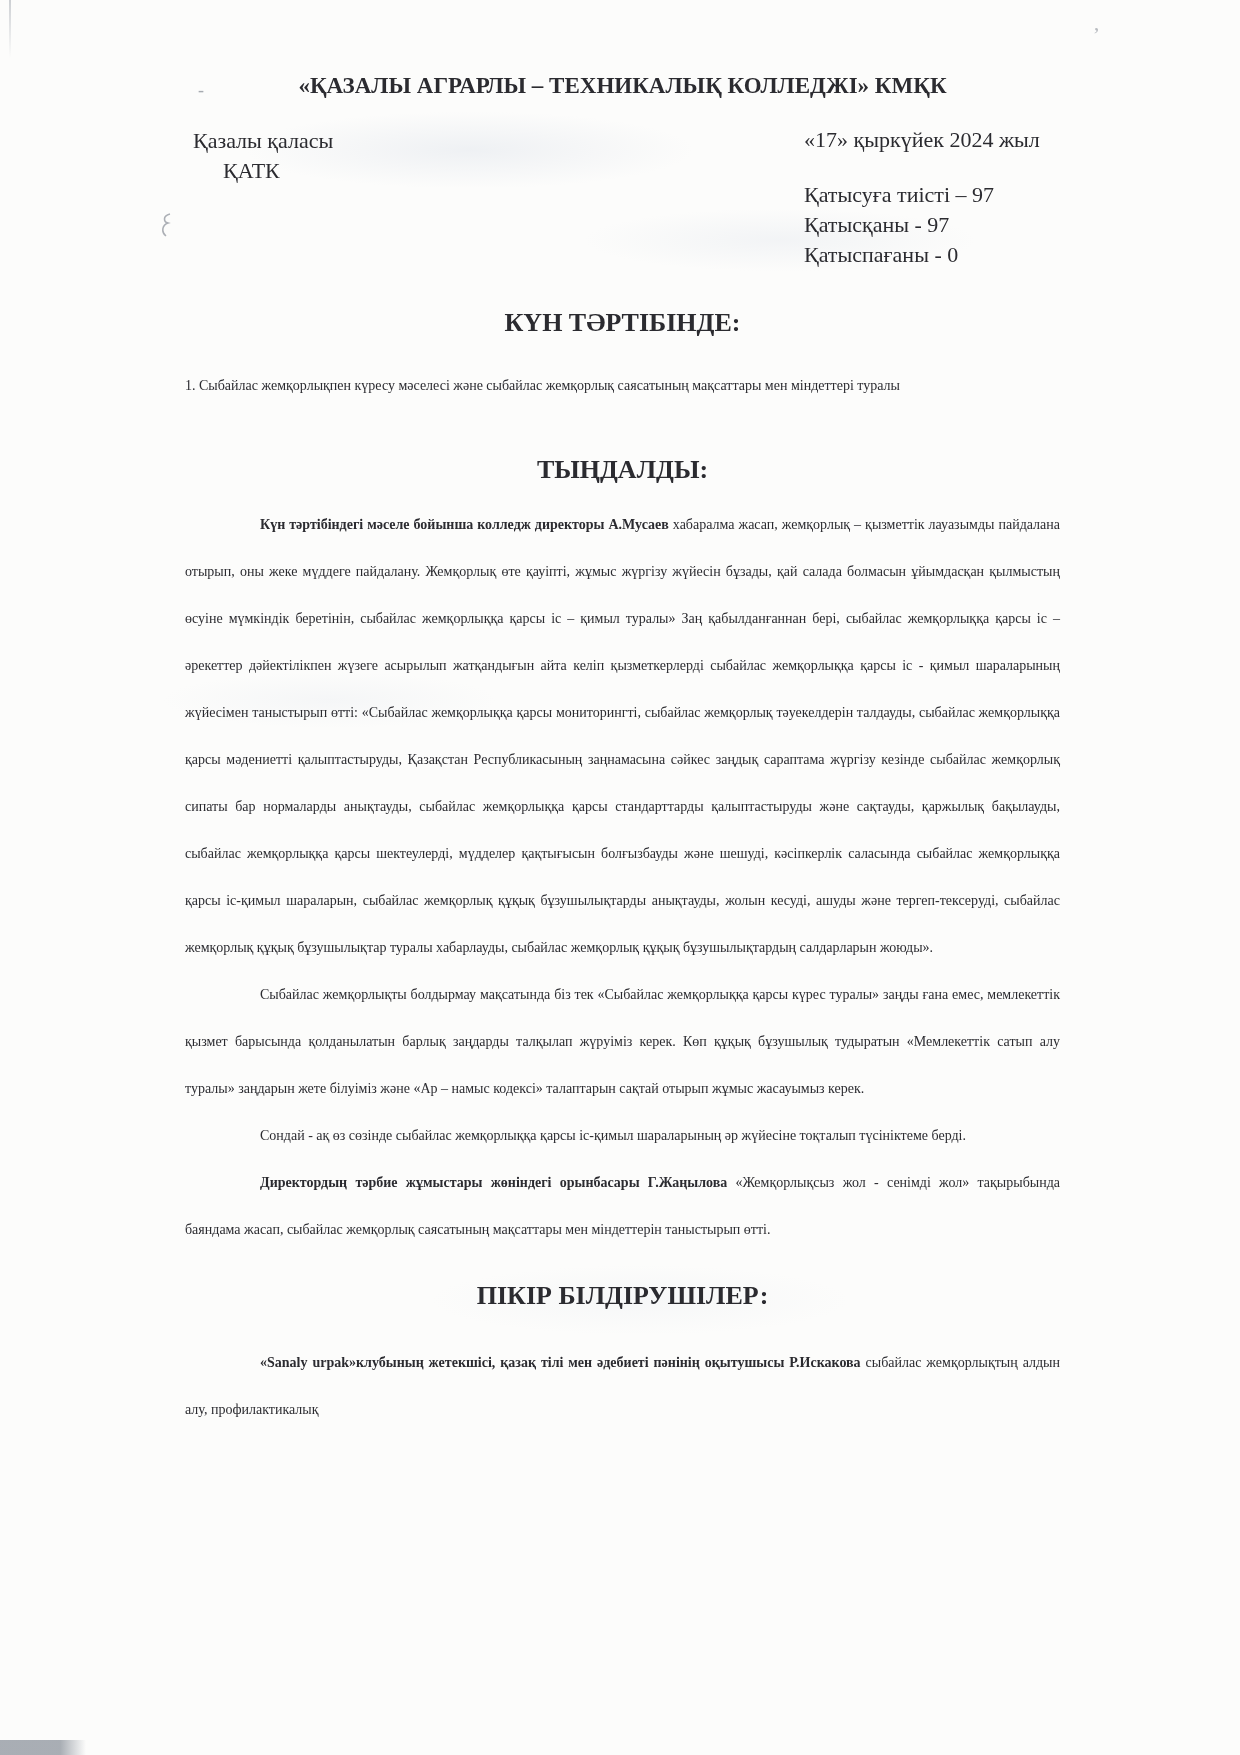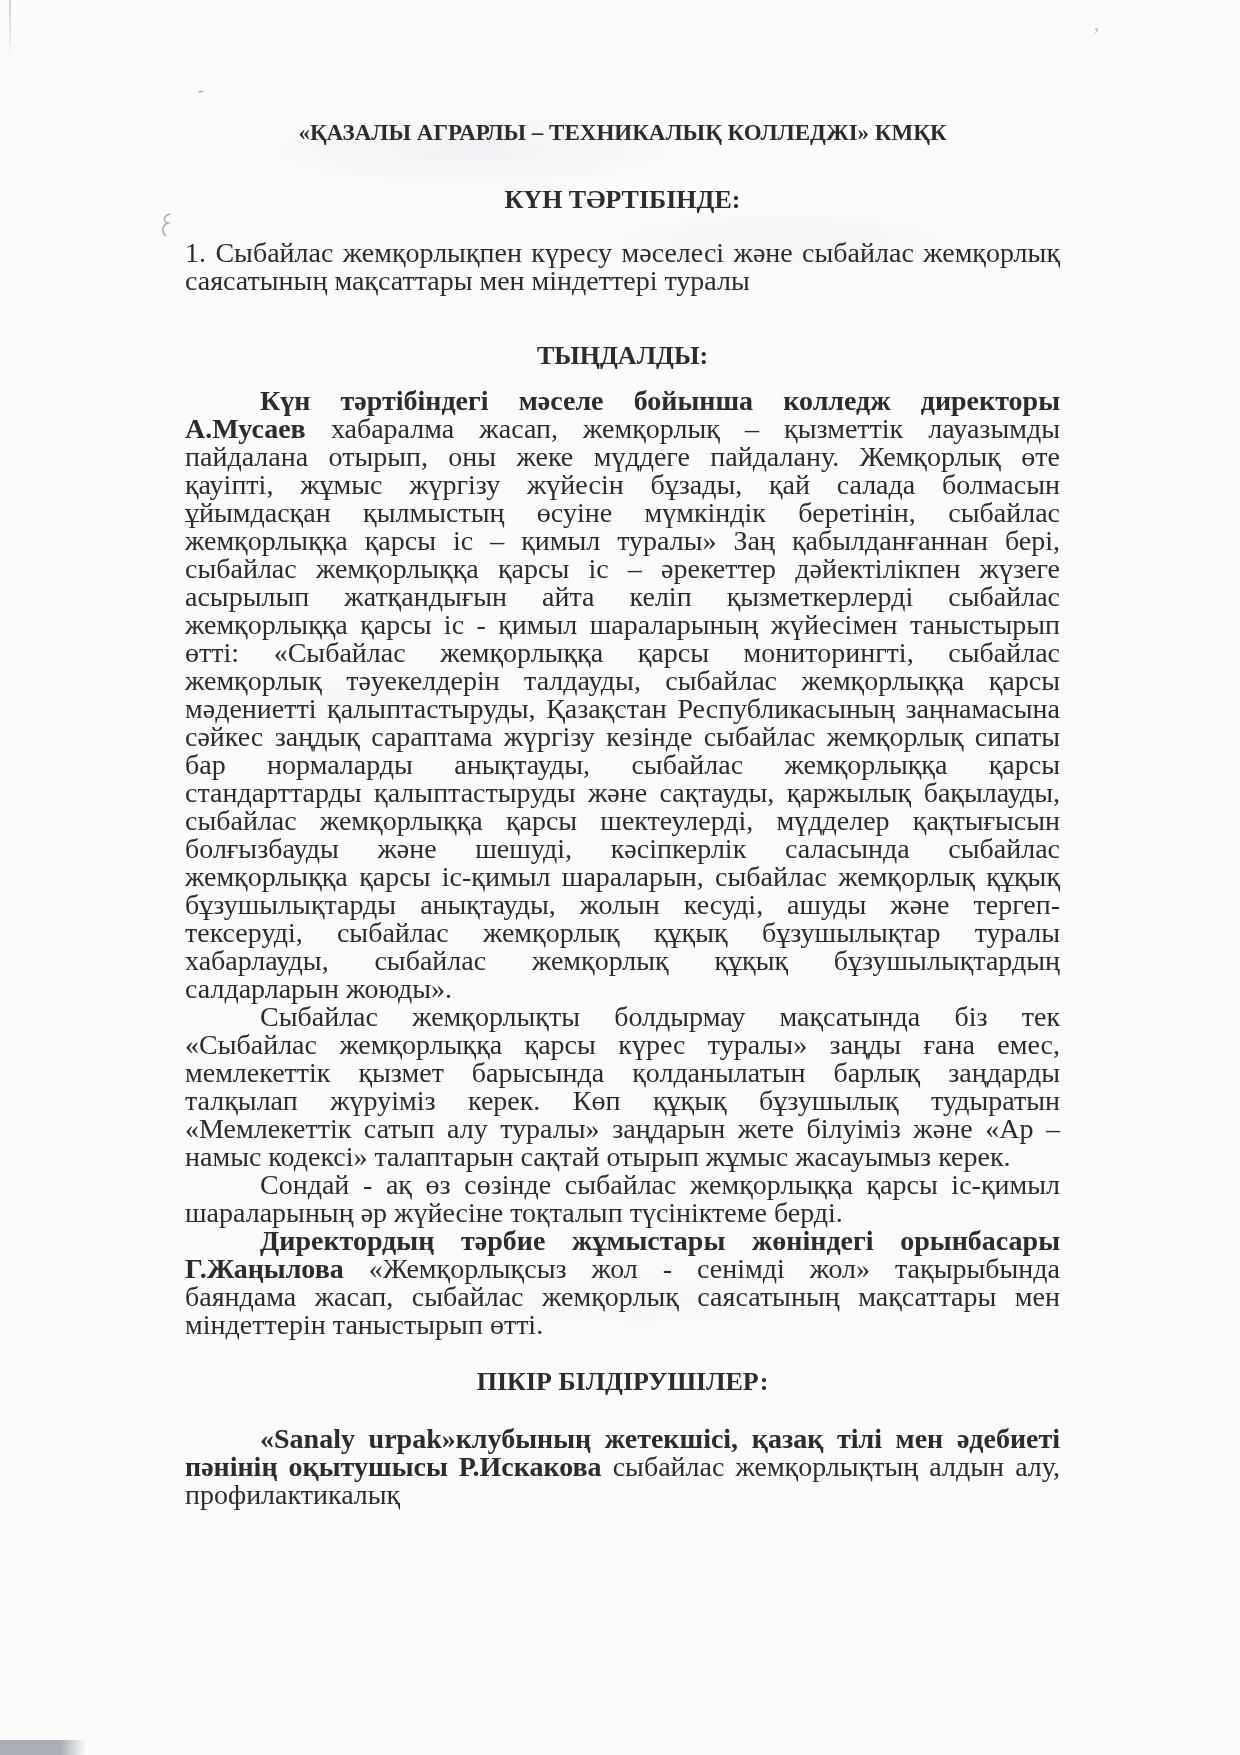--- a/index.html
+++ b/index.html
@@ -13,36 +13,36 @@
       radial-gradient(ellipse 280px 45px at 780px 240px, rgba(203,211,224,.20), transparent 70%),
       radial-gradient(ellipse 240px 40px at 330px 700px, rgba(203,211,224,.14), transparent 70%),
       radial-gradient(ellipse 300px 50px at 640px 1300px, rgba(203,211,224,.12), transparent 70%),
       #fcfcfb;
     font-family:"Liberation Serif","DejaVu Serif",serif;
     color:#2b2b30;
     overflow:hidden;
   }
   .content { position:absolute; left:185px; top:0; width:875px; }
 
-  .title-block { margin-top:119px; text-align:center; font-weight:bold; font-size:23px; line-height:28px; }
+  .title-block { margin-top:72px; text-align:center; font-weight:bold; font-size:23px; line-height:28px; }
   .subtitle { margin-top:26px; text-align:center; font-weight:bold; font-size:23px; }
 
   .meta-row { margin-top:26px; display:flex; justify-content:space-between; font-size:22px; }
   .meta-left { line-height:30px; }
   .meta-city { padding-left:8px; }
   .meta-org  { padding-left:38px; }
   .meta-right { width:256px; line-height:28px; }
   .attendance { margin-top:26px; line-height:30px; }
 
   .section-heading { text-align:center; font-weight:bold; font-size:26px; }
   .h-agenda  { margin-top:38px; }
   .h-heard   { margin-top:46px; }
   .h-opinions{ margin-top:28px; margin-bottom:28px; }
 
-  .body-text { font-size:28px; line-height:28px; text-align:justify; }
+  .body-text { font-size:14px; line-height:47px; text-align:justify; }
   .agenda-item { margin-top:24px; }
   .first-para { margin-top:16px; }
   .para { text-indent:75px; }
   .lead { font-weight:bold; }
 
   
   .artifact { position:absolute; color:#8a8f98; pointer-events:none; }
   .a-dash { left:198px; top:80px; font-size:18px; opacity:.75; }
   .a-squiggle { left:158px; top:212px; opacity:.7; }
   .a-apostrophe { right:140px; top:22px; font-size:22px; opacity:.6; }
@@ -64,20 +64,34 @@
   <div class="artifact a-corner-band"></div>
   <div class="artifact a-edge-streak"></div>
 
   <div class="content">
 
     <div class="title-block">
       <div>«ҚАЗАЛЫ АГРАРЛЫ – ТЕХНИКАЛЫҚ КОЛЛЕДЖІ» КМҚК</div>
     </div>
 
 
+    <div class="meta-row">
+      <div class="meta-left">
+        <div class="meta-city">Қазалы қаласы</div>
+        <div class="meta-org">ҚАТК</div>
+      </div>
+      <div class="meta-right">
+        <div>«17» қыркүйек 2024 жыл</div>
+        <div class="attendance">
+          <div>Қатысуға тиісті – 97</div>
+          <div>Қатысқаны - 97</div>
+          <div>Қатыспағаны - 0</div>
+        </div>
+      </div>
+    </div>
 
     <div class="section-heading h-agenda">КҮН ТӘРТІБІНДЕ:</div>
 
     <p class="body-text agenda-item">1. Сыбайлас жемқорлықпен күресу мәселесі және сыбайлас жемқорлық саясатының мақсаттары мен міндеттері туралы</p>
 
     <div class="section-heading h-heard">ТЫҢДАЛДЫ:</div>
 
     <p class="body-text para first-para">
       <span class="lead">Күн тәртібіндегі мәселе бойынша колледж директоры А.Мусаев</span><span> хабаралма жасап, жемқорлық – қызметтік лауазымды пайдалана отырып, оны жеке мүддеге пайдалану. Жемқорлық өте қауіпті, жұмыс жүргізу жүйесін бұзады, қай салада болмасын ұйымдасқан қылмыстың өсуіне мүмкіндік беретінін, сыбайлас жемқорлыққа қарсы іс – қимыл туралы» Заң қабылданғаннан бері, сыбайлас жемқорлыққа қарсы іс – әрекеттер дәйектілікпен жүзеге асырылып жатқандығын айта келіп қызметкерлерді сыбайлас жемқорлыққа қарсы іс - қимыл шараларының жүйесімен таныстырып өтті:  «Сыбайлас жемқорлыққа қарсы мониторингті, сыбайлас жемқорлық тәуекелдерін талдауды, сыбайлас жемқорлыққа қарсы мәдениетті қалыптастыруды, Қазақстан Республикасының заңнамасына сәйкес заңдық сараптама жүргізу кезінде сыбайлас жемқорлық сипаты бар нормаларды анықтауды, сыбайлас жемқорлыққа қарсы стандарттарды қалыптастыруды және сақтауды, қаржылық бақылауды, сыбайлас жемқорлыққа қарсы шектеулерді, мүдделер қақтығысын болғызбауды және шешуді, кәсіпкерлік саласында сыбайлас жемқорлыққа қарсы іс-қимыл шараларын, сыбайлас жемқорлық құқық бұзушылықтарды анықтауды, жолын кесуді, ашуды және тергеп-тексеруді, сыбайлас жемқорлық құқық бұзушылықтар туралы хабарлауды, сыбайлас жемқорлық құқық бұзушылықтардың салдарларын жоюды».</span>
     </p>

